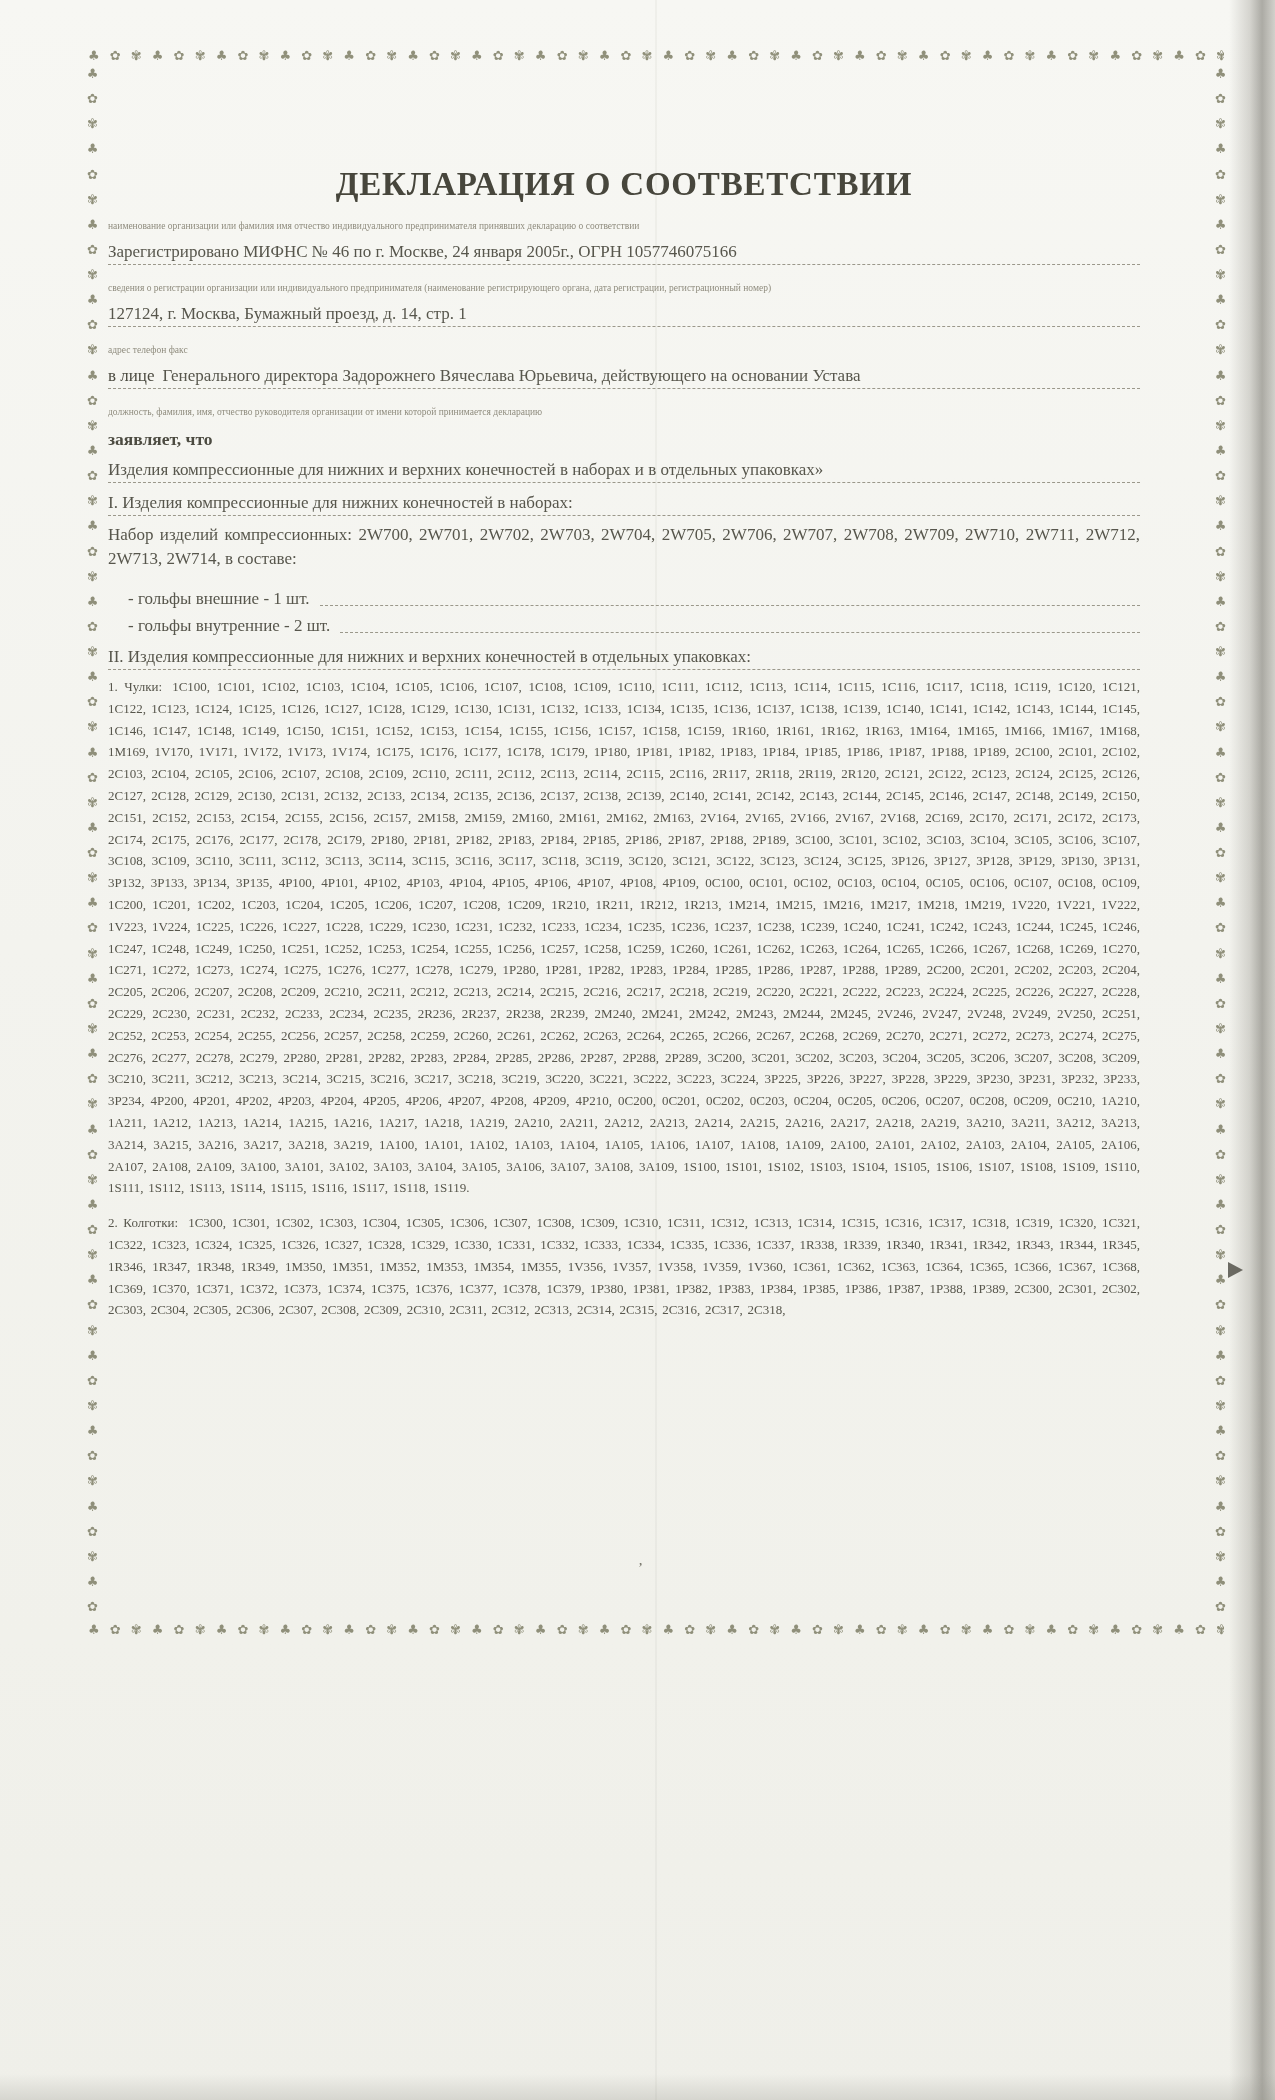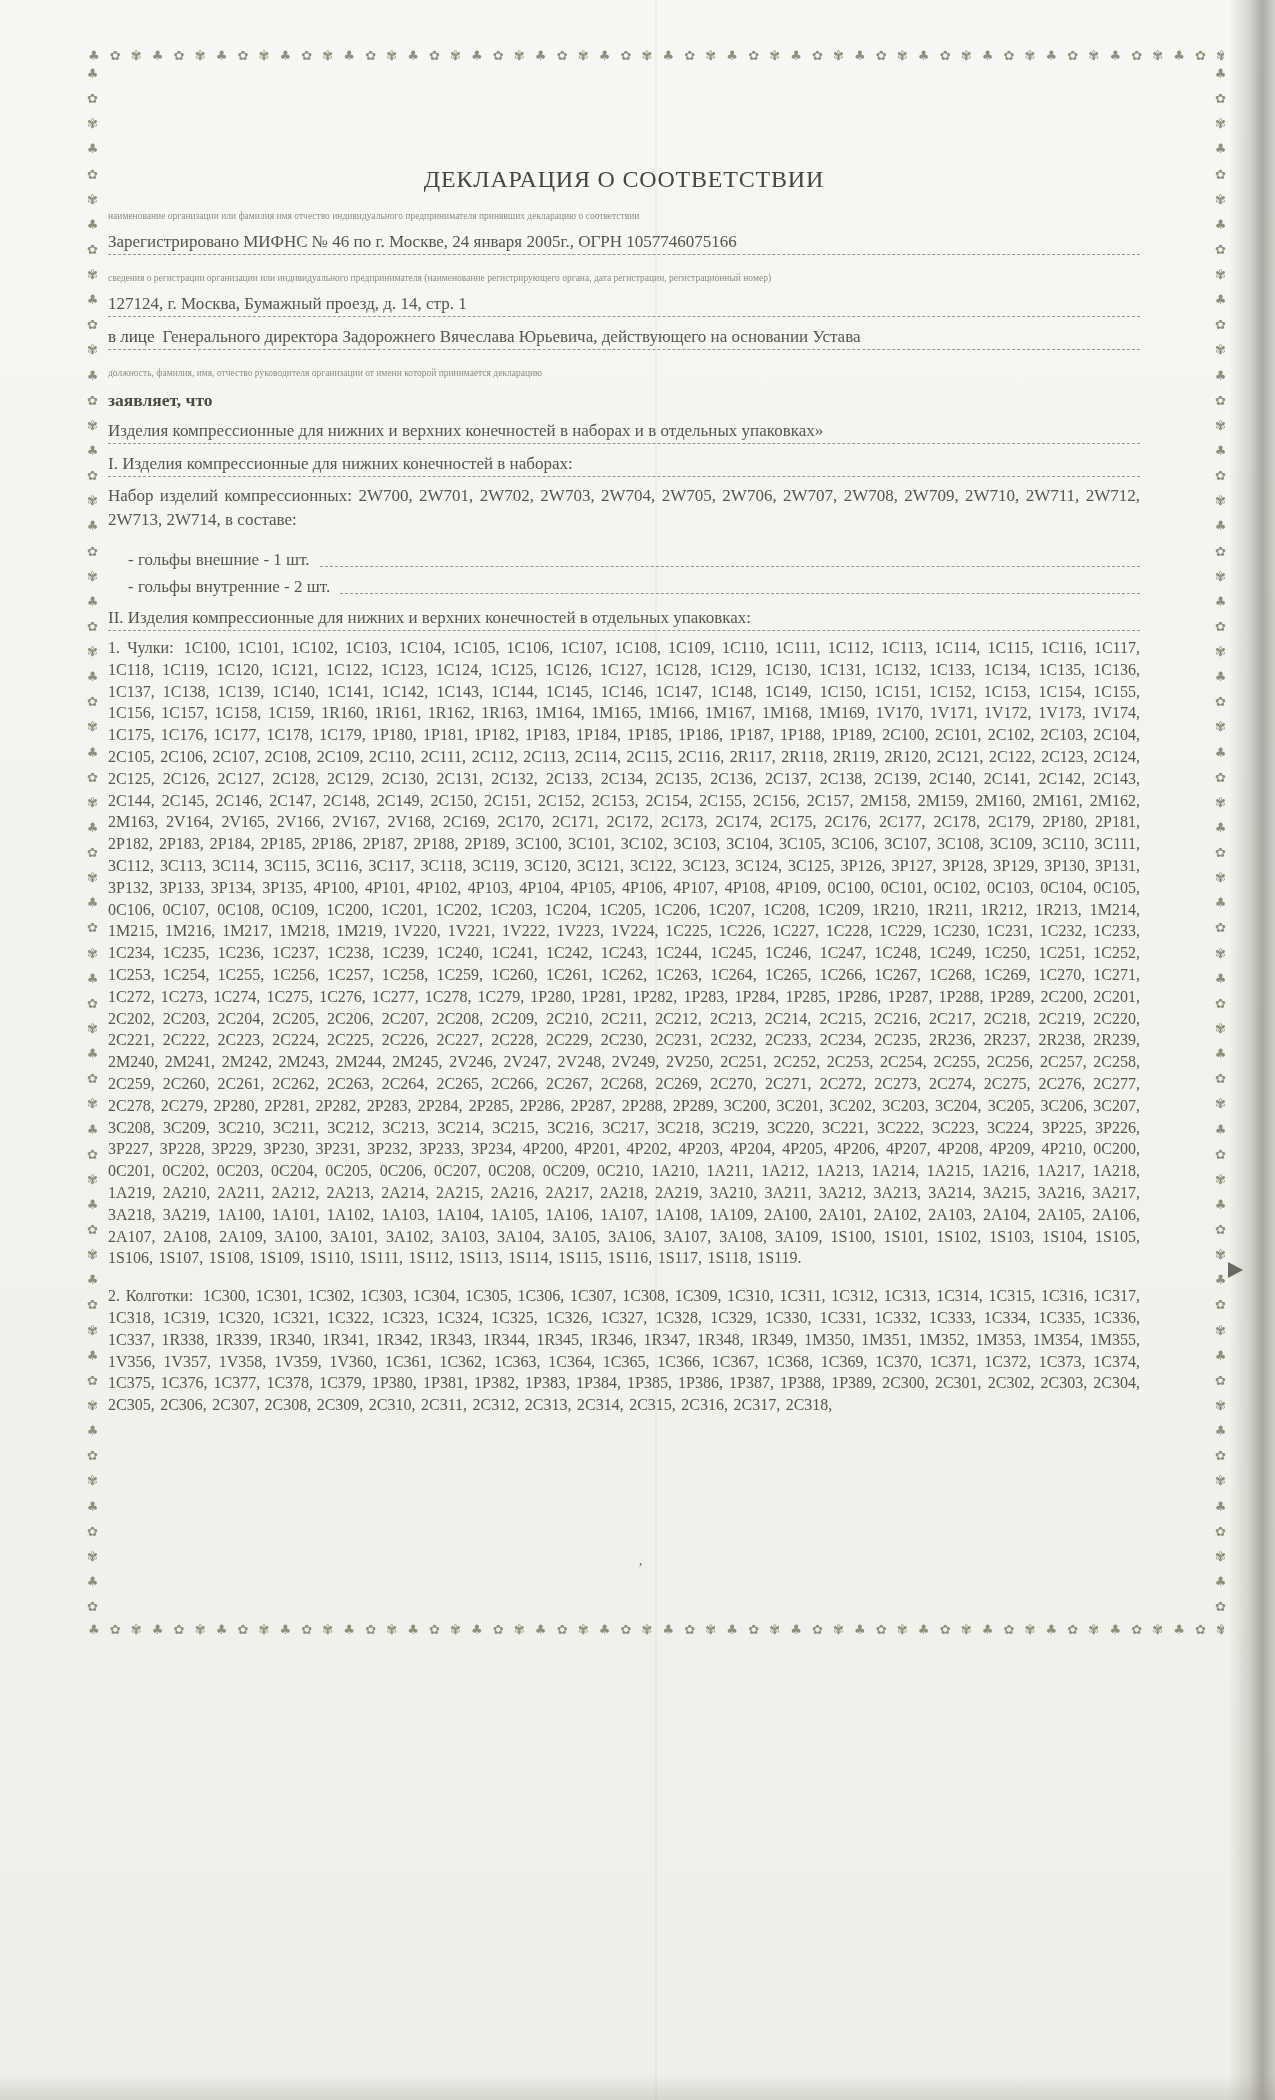--- a/index.html
+++ b/index.html
@@ -19,30 +19,30 @@
     font-size:13px;line-height:20px;letter-spacing:3px;white-space:nowrap;overflow:hidden;opacity:.9;}
   .border-top{left:88px;top:46px;width:1136px;height:22px;}
   .border-bottom{left:88px;top:1620px;width:1136px;height:22px;}
   .border-left{left:80px;top:66px;width:22px;height:1556px;writing-mode:vertical-rl;}
   .border-right{left:1208px;top:66px;width:22px;height:1556px;writing-mode:vertical-rl;}
   .arrow-mark{position:absolute;left:1228px;top:1262px;width:0;height:0;
     border-top:8px solid transparent;border-bottom:8px solid transparent;border-left:15px solid #53524a;opacity:.85;}
   .speck{position:absolute;left:638px;top:1560px;font-size:15px;color:#6f6e63;}
   
   .content{position:absolute;left:108px;top:166px;width:1032px;}
-  .title{text-align:center;font-size:24px;font-weight:normal;letter-spacing:.8px;color:#47463c;margin:0 0 16px 0;}
+  .title{text-align:center;font-size:33px;font-weight:bold;letter-spacing:.8px;color:#47463c;margin:0 0 16px 0;}
   .row{border-bottom:1px dashed #9b988b;padding-bottom:1px;margin-top:9px;font-size:17px;line-height:22px;}
   .caption{font-size:9.5px;line-height:11px;color:#8f8c7e;margin-top:18px;}
   .b{font-weight:normal;color:#4c4b41;margin-right:8px;}
   .statement{font-weight:bold;font-size:17.5px;color:#4c4b41;margin-top:10px;line-height:22px;}
   .just{text-align:justify;}
   .set-line{font-size:17px;line-height:24px;margin-top:7px;}
   .golfy{display:flex;font-size:17px;line-height:22px;margin-top:5px;margin-left:20px;}
   .golfy .fill{flex:1;border-bottom:1px dashed #9b988b;margin:0 0 4px 10px;}
-  .codes{font-size:16px;line-height:21.8px;word-spacing:1.5px;margin-top:6px;text-align:justify;}
+  .codes{font-size:13px;line-height:21.8px;word-spacing:1.5px;margin-top:6px;text-align:justify;}
   .codes .lbl{margin-right:10px;}
 </style>
 </head>
 <body>
 
 <div class="paper">
 
   <div class="border-strip border-top">♣ ✿ ✾ ♣ ✿ ✾ ♣ ✿ ✾ ♣ ✿ ✾ ♣ ✿ ✾ ♣ ✿ ✾ ♣ ✿ ✾ ♣ ✿ ✾ ♣ ✿ ✾ ♣ ✿ ✾ ♣ ✿ ✾ ♣ ✿ ✾ ♣ ✿ ✾ ♣ ✿ ✾ ♣ ✿ ✾ ♣ ✿ ✾ ♣ ✿ ✾ ♣ ✿ ✾ ♣ ✿ ✾ ♣ ✿ ✾ ♣ ✿ ✾ ♣ ✿ ✾ ♣ ✿ ✾ ♣ ✿ ✾ ♣ ✿ ✾ ♣ ✿ ✾ </div>
   <div class="border-strip border-bottom">♣ ✿ ✾ ♣ ✿ ✾ ♣ ✿ ✾ ♣ ✿ ✾ ♣ ✿ ✾ ♣ ✿ ✾ ♣ ✿ ✾ ♣ ✿ ✾ ♣ ✿ ✾ ♣ ✿ ✾ ♣ ✿ ✾ ♣ ✿ ✾ ♣ ✿ ✾ ♣ ✿ ✾ ♣ ✿ ✾ ♣ ✿ ✾ ♣ ✿ ✾ ♣ ✿ ✾ ♣ ✿ ✾ ♣ ✿ ✾ ♣ ✿ ✾ ♣ ✿ ✾ ♣ ✿ ✾ ♣ ✿ ✾ ♣ ✿ ✾ ♣ ✿ ✾ </div>
   <div class="border-strip border-left">♣ ✿ ✾ ♣ ✿ ✾ ♣ ✿ ✾ ♣ ✿ ✾ ♣ ✿ ✾ ♣ ✿ ✾ ♣ ✿ ✾ ♣ ✿ ✾ ♣ ✿ ✾ ♣ ✿ ✾ ♣ ✿ ✾ ♣ ✿ ✾ ♣ ✿ ✾ ♣ ✿ ✾ ♣ ✿ ✾ ♣ ✿ ✾ ♣ ✿ ✾ ♣ ✿ ✾ ♣ ✿ ✾ ♣ ✿ ✾ ♣ ✿ ✾ ♣ ✿ ✾ ♣ ✿ ✾ ♣ ✿ ✾ ♣ ✿ ✾ ♣ ✿ ✾ ♣ ✿ ✾ ♣ ✿ ✾ ♣ ✿ ✾ ♣ ✿ ✾ ♣ ✿ ✾ ♣ ✿ ✾ </div>
@@ -61,20 +61,21 @@
     <div class="caption">наименование организации или фамилия  имя  отчество индивидуального предпринимателя  принявших декларацию о соответствии</div>
 
     <div class="row">
       <span>Зарегистрировано МИФНС № 46 по г. Москве, 24 января 2005г., ОГРН 1057746075166</span>
     </div>
     <div class="caption">сведения о регистрации организации или индивидуального предпринимателя (наименование регистрирующего органа, дата регистрации, регистрационный номер)</div>
 
     <div class="row">
       <span>127124, г. Москва, Бумажный проезд, д. 14, стр. 1</span>
     </div>
+    <div class="caption">адрес  телефон  факс</div>
 
     <div class="row">
       <span class="b">в лице</span><span>Генерального директора Задорожнего Вячеслава Юрьевича, действующего на основании Устава</span>
     </div>
     <div class="caption">должность, фамилия, имя, отчество руководителя организации  от имени которой принимается декларацию</div>
 
     <div class="statement">заявляет, что</div>
 
     <div class="row">
       <span>Изделия компрессионные для нижних и верхних конечностей в наборах и в отдельных упаковках»</span>

